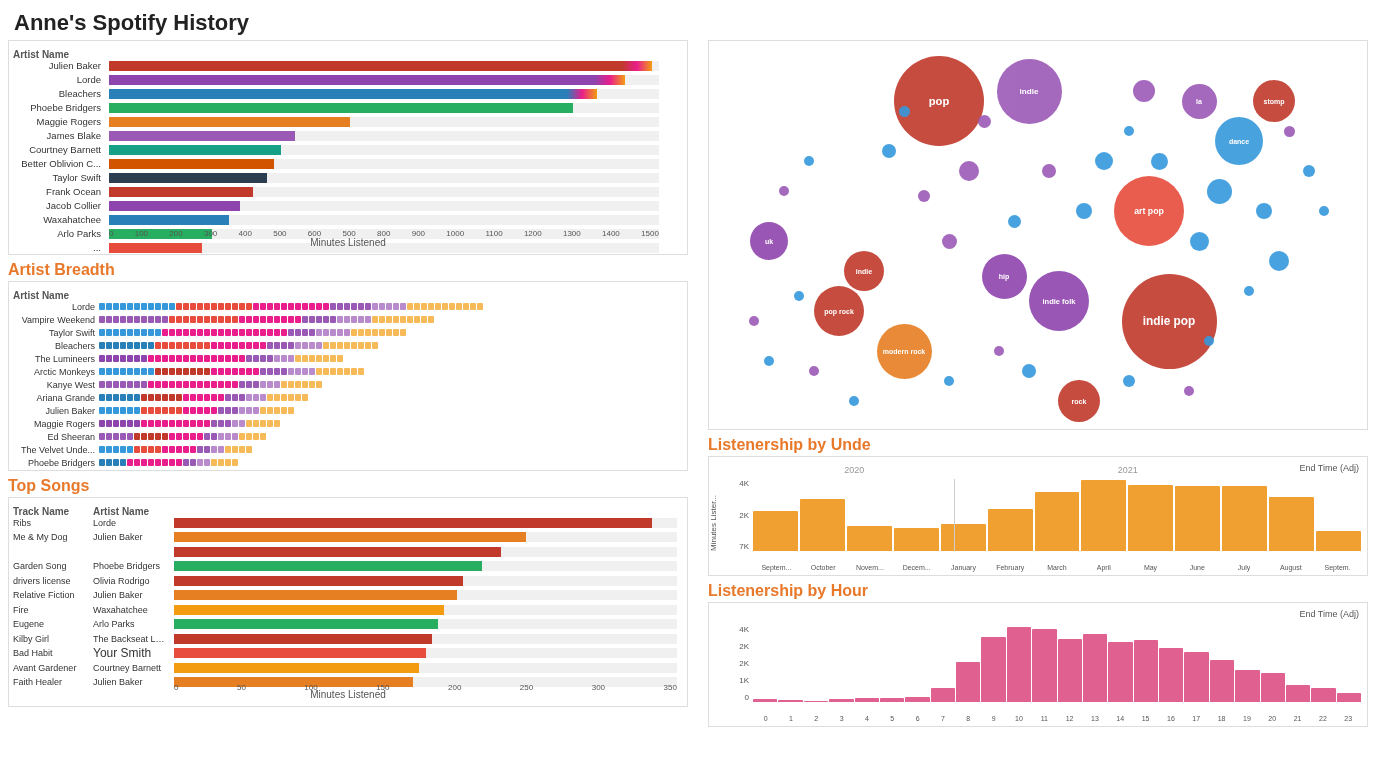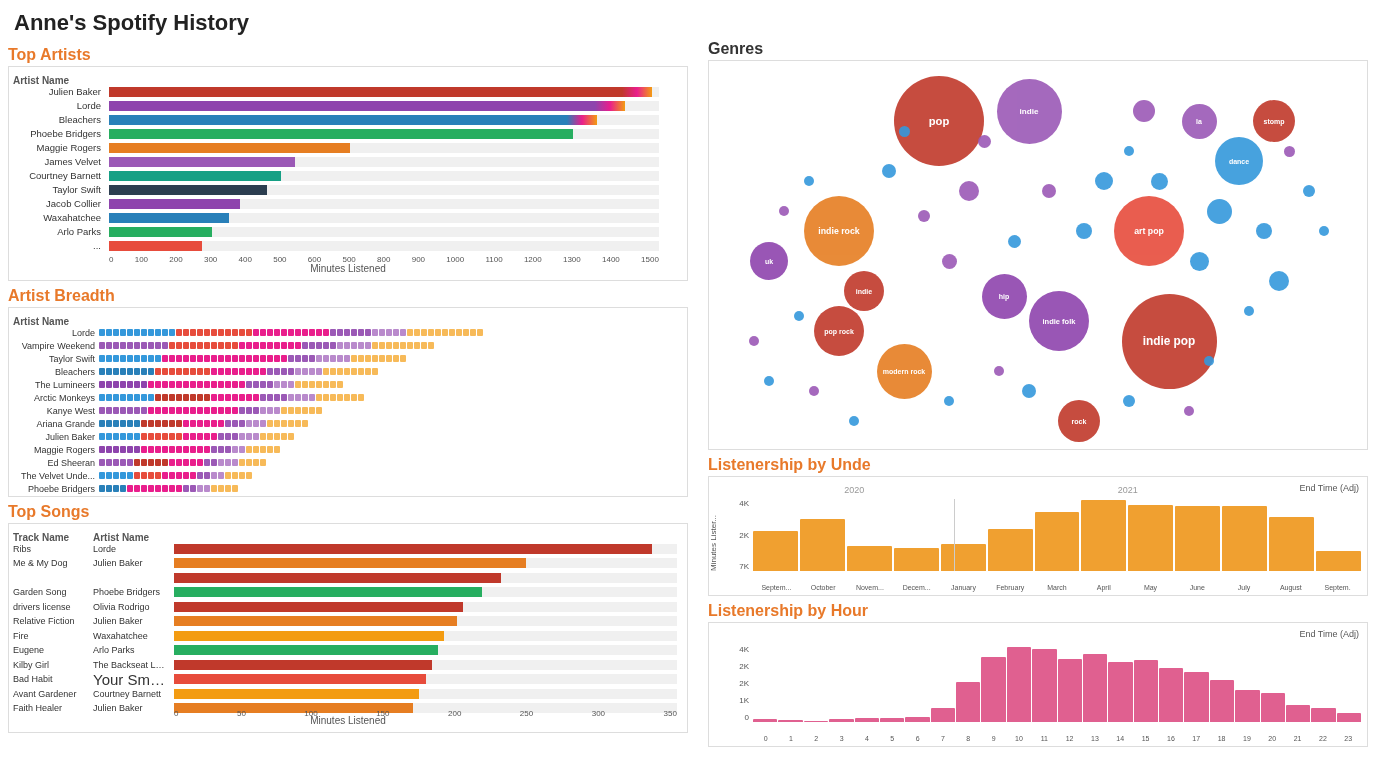--- a/index.html
+++ b/index.html
@@ -34,21 +34,20 @@
 </head>
 <body>
 
 <div style="font-size:22px;font-weight:bold;color:#222;padding:10px 14px 4px;">Anne's Spotify History</div>
 
 <div class="layout">
 
   <div class="left-panel">
 
     <div>
-      <div class="section-title">Top Artists</div>
       <div style="position:relative;width:680px;height:215px;border:1px solid #ddd;background:#fff;overflow:hidden;">
         <div style="position:absolute;left:4px;top:8px;font-size:10px;font-weight:bold;color:#555;">Artist Name</div>
         <div id="top-artists-inner" style="position:absolute;left:100px;top:18px;right:28px;bottom:30px;">
             <div style="display: flex; align-items: center; height: 13px; margin-bottom: 1px; position: relative;">
               <div style="width: 90px; text-align: right; padding-right: 4px; font-size: 9.5px; color: rgb(51, 51, 51); white-space: nowrap; overflow: hidden; position: absolute; left: -94px;">Julien Baker</div>
               <div style="flex: 1 1 0%; height: 10px; background: rgb(240, 240, 240); position: relative;">
                 <div style="height: 100%; width: 98.75%; background: rgb(192, 57, 43); position: absolute; left: 0px;">
                   <div style="position: absolute; right: 0px; top: 0px; height: 100%; width: 30px; background: linear-gradient(to right, rgb(192, 57, 43), rgb(233, 30, 140), rgb(243, 156, 18));"></div>
                 </div>
               </div>
@@ -75,35 +74,47 @@
                 <div style="height: 100%; width: 84.375%; background: rgb(39, 174, 96); position: absolute; left: 0px;"></div>
               </div>
             </div>
             <div style="display: flex; align-items: center; height: 13px; margin-bottom: 1px; position: relative;">
               <div style="width: 90px; text-align: right; padding-right: 4px; font-size: 9.5px; color: rgb(51, 51, 51); white-space: nowrap; overflow: hidden; position: absolute; left: -94px;">Maggie Rogers</div>
               <div style="flex: 1 1 0%; height: 10px; background: rgb(240, 240, 240); position: relative;">
                 <div style="height: 100%; width: 43.75%; background: rgb(230, 126, 34); position: absolute; left: 0px;"></div>
               </div>
             </div>
             <div style="display: flex; align-items: center; height: 13px; margin-bottom: 1px; position: relative;">
-              <div style="width: 90px; text-align: right; padding-right: 4px; font-size: 9.5px; color: rgb(51, 51, 51); white-space: nowrap; overflow: hidden; position: absolute; left: -94px;">James Velvet</div>
+              <div style="width: 90px; text-align: right; padding-right: 4px; font-size: 9.5px; color: rgb(51, 51, 51); white-space: nowrap; overflow: hidden; position: absolute; left: -94px;">James Blake</div>
               <div style="flex: 1 1 0%; height: 10px; background: rgb(240, 240, 240); position: relative;">
                 <div style="height: 100%; width: 33.75%; background: rgb(155, 89, 182); position: absolute; left: 0px;"></div>
               </div>
             </div>
             <div style="display: flex; align-items: center; height: 13px; margin-bottom: 1px; position: relative;">
               <div style="width: 90px; text-align: right; padding-right: 4px; font-size: 9.5px; color: rgb(51, 51, 51); white-space: nowrap; overflow: hidden; position: absolute; left: -94px;">Courtney Barnett</div>
               <div style="flex: 1 1 0%; height: 10px; background: rgb(240, 240, 240); position: relative;">
                 <div style="height: 100%; width: 31.25%; background: rgb(22, 160, 133); position: absolute; left: 0px;"></div>
               </div>
             </div>
             <div style="display: flex; align-items: center; height: 13px; margin-bottom: 1px; position: relative;">
+              <div style="width: 90px; text-align: right; padding-right: 4px; font-size: 9.5px; color: rgb(51, 51, 51); white-space: nowrap; overflow: hidden; position: absolute; left: -94px;">Better Oblivion C...</div>
+              <div style="flex: 1 1 0%; height: 10px; background: rgb(240, 240, 240); position: relative;">
+                <div style="height: 100%; width: 30%; background: rgb(211, 84, 0); position: absolute; left: 0px;"></div>
+              </div>
+            </div>
+            <div style="display: flex; align-items: center; height: 13px; margin-bottom: 1px; position: relative;">
               <div style="width: 90px; text-align: right; padding-right: 4px; font-size: 9.5px; color: rgb(51, 51, 51); white-space: nowrap; overflow: hidden; position: absolute; left: -94px;">Taylor Swift</div>
               <div style="flex: 1 1 0%; height: 10px; background: rgb(240, 240, 240); position: relative;">
                 <div style="height: 100%; width: 28.75%; background: rgb(44, 62, 80); position: absolute; left: 0px;"></div>
+              </div>
+            </div>
+            <div style="display: flex; align-items: center; height: 13px; margin-bottom: 1px; position: relative;">
+              <div style="width: 90px; text-align: right; padding-right: 4px; font-size: 9.5px; color: rgb(51, 51, 51); white-space: nowrap; overflow: hidden; position: absolute; left: -94px;">Frank Ocean</div>
+              <div style="flex: 1 1 0%; height: 10px; background: rgb(240, 240, 240); position: relative;">
+                <div style="height: 100%; width: 26.25%; background: rgb(192, 57, 43); position: absolute; left: 0px;"></div>
               </div>
             </div>
             <div style="display: flex; align-items: center; height: 13px; margin-bottom: 1px; position: relative;">
               <div style="width: 90px; text-align: right; padding-right: 4px; font-size: 9.5px; color: rgb(51, 51, 51); white-space: nowrap; overflow: hidden; position: absolute; left: -94px;">Jacob Collier</div>
               <div style="flex: 1 1 0%; height: 10px; background: rgb(240, 240, 240); position: relative;">
                 <div style="height: 100%; width: 23.75%; background: rgb(142, 68, 173); position: absolute; left: 0px;"></div>
               </div>
             </div>
             <div style="display: flex; align-items: center; height: 13px; margin-bottom: 1px; position: relative;">
               <div style="width: 90px; text-align: right; padding-right: 4px; font-size: 9.5px; color: rgb(51, 51, 51); white-space: nowrap; overflow: hidden; position: absolute; left: -94px;">Waxahatchee</div>
@@ -734,21 +745,21 @@
             <div style="position: absolute; top: 101.5px; left: 0px; right: 0px; height: 13px; display: flex; align-items: center;">
               <span style="display: inline-block; width: 80px; font-size: 9px; color: rgb(51, 51, 51); white-space: nowrap; overflow: hidden; text-overflow: ellipsis; padding-right: 2px;">Eugene</span>
               <span style="display: inline-block; width: 72px; font-size: 9px; color: rgb(51, 51, 51); white-space: nowrap; overflow: hidden; text-overflow: ellipsis;">Arlo Parks</span>
             </div>
             <div style="position: absolute; top: 116px; left: 0px; right: 0px; height: 13px; display: flex; align-items: center;">
               <span style="display: inline-block; width: 80px; font-size: 9px; color: rgb(51, 51, 51); white-space: nowrap; overflow: hidden; text-overflow: ellipsis; padding-right: 2px;">Kilby Girl</span>
               <span style="display: inline-block; width: 72px; font-size: 9px; color: rgb(51, 51, 51); white-space: nowrap; overflow: hidden; text-overflow: ellipsis;">The Backseat Lo...</span>
             </div>
             <div style="position: absolute; top: 130.5px; left: 0px; right: 0px; height: 13px; display: flex; align-items: center;">
               <span style="display: inline-block; width: 80px; font-size: 9px; color: rgb(51, 51, 51); white-space: nowrap; overflow: hidden; text-overflow: ellipsis; padding-right: 2px;">Bad Habit</span>
-              <span style="display: inline-block; width: 72px; font-size: 15px; color: rgb(51, 51, 51); white-space: nowrap; overflow: hidden; text-overflow: ellipsis;">Your Smith</span>
+              <span style="display: inline-block; width: 72px; font-size: 12px; color: rgb(51, 51, 51); white-space: nowrap; overflow: hidden; text-overflow: ellipsis;">Your Smith</span>
             </div>
             <div style="position: absolute; top: 145px; left: 0px; right: 0px; height: 13px; display: flex; align-items: center;">
               <span style="display: inline-block; width: 80px; font-size: 9px; color: rgb(51, 51, 51); white-space: nowrap; overflow: hidden; text-overflow: ellipsis; padding-right: 2px;">Avant Gardener</span>
               <span style="display: inline-block; width: 72px; font-size: 9px; color: rgb(51, 51, 51); white-space: nowrap; overflow: hidden; text-overflow: ellipsis;">Courtney Barnett</span>
             </div>
             <div style="position: absolute; top: 159.5px; left: 0px; right: 0px; height: 13px; display: flex; align-items: center;">
               <span style="display: inline-block; width: 80px; font-size: 9px; color: rgb(51, 51, 51); white-space: nowrap; overflow: hidden; text-overflow: ellipsis; padding-right: 2px;">Faith Healer</span>
               <span style="display: inline-block; width: 72px; font-size: 9px; color: rgb(51, 51, 51); white-space: nowrap; overflow: hidden; text-overflow: ellipsis;">Julien Baker</span>
             </div>
           </div>
@@ -763,25 +774,23 @@
             <span>300</span>
             <span>350</span>
           </div>
         </div>
     </div>
   </div>
 
   <div class="right-panel">
 
     <div style="margin-top:0;">
-      <div style="font-size:16px;font-weight:bold;color:#333;margin-bottom:2px;">Genres</div>
       <div id="genres-container" style="width:660px;height:390px;position:relative;overflow:hidden;background:#fff;border:1px solid #ddd;">
           <div style="position: absolute; left: 185px; top: 15px; width: 90px; height: 90px; border-radius: 50%; background: rgb(192, 57, 43); display: flex; align-items: center; justify-content: center; font-size: 11.25px; font-weight: bold; color: white; text-align: center; opacity: 0.9;">pop</div>
           <div style="position: absolute; left: 287.5px; top: 17.5px; width: 65px; height: 65px; border-radius: 50%; background: rgb(155, 89, 182); display: flex; align-items: center; justify-content: center; font-size: 8.125px; font-weight: bold; color: white; text-align: center; opacity: 0.9;">indie</div>
-          <div style="position: absolute; left: 95px; top: 135px; width: 70px; height: 70px; border-radius: 50%; background: rgb(230, 126, 34); display: flex; align-items: center; justify-content: center; font-size: 8.75px; font-weight: bold; color: white; text-align: center; opacity: 0.9;">indie rock</div>
           <div style="position: absolute; left: 412.5px; top: 232.5px; width: 95px; height: 95px; border-radius: 50%; background: rgb(192, 57, 43); display: flex; align-items: center; justify-content: center; font-size: 11.875px; font-weight: bold; color: white; text-align: center; opacity: 0.9;">indie pop</div>
           <div style="position: absolute; left: 320px; top: 230px; width: 60px; height: 60px; border-radius: 50%; background: rgb(142, 68, 173); display: flex; align-items: center; justify-content: center; font-size: 7.5px; font-weight: bold; color: white; text-align: center; opacity: 0.9;">indie folk</div>
           <div style="position: absolute; left: 405px; top: 135px; width: 70px; height: 70px; border-radius: 50%; background: rgb(231, 76, 60); display: flex; align-items: center; justify-content: center; font-size: 8.75px; font-weight: bold; color: white; text-align: center; opacity: 0.9;">art pop</div>
           <div style="position: absolute; left: 105px; top: 245px; width: 50px; height: 50px; border-radius: 50%; background: rgb(192, 57, 43); display: flex; align-items: center; justify-content: center; font-size: 7px; font-weight: bold; color: white; text-align: center; opacity: 0.9;">pop rock</div>
           <div style="position: absolute; left: 272.5px; top: 212.5px; width: 45px; height: 45px; border-radius: 50%; background: rgb(142, 68, 173); display: flex; align-items: center; justify-content: center; font-size: 7px; font-weight: bold; color: white; text-align: center; opacity: 0.9;">hip</div>
           <div style="position: absolute; left: 167.5px; top: 282.5px; width: 55px; height: 55px; border-radius: 50%; background: rgb(230, 126, 34); display: flex; align-items: center; justify-content: center; font-size: 7px; font-weight: bold; color: white; text-align: center; opacity: 0.9;">modern rock</div>
           <div style="position: absolute; left: 349px; top: 339px; width: 42px; height: 42px; border-radius: 50%; background: rgb(192, 57, 43); display: flex; align-items: center; justify-content: center; font-size: 7px; font-weight: bold; color: white; text-align: center; opacity: 0.9;">rock</div>
           <div style="position: absolute; left: 135px; top: 210px; width: 40px; height: 40px; border-radius: 50%; background: rgb(192, 57, 43); display: flex; align-items: center; justify-content: center; font-size: 7px; font-weight: bold; color: white; text-align: center; opacity: 0.9;">indie</div>
           <div style="position: absolute; left: 506px; top: 76px; width: 48px; height: 48px; border-radius: 50%; background: rgb(52, 152, 219); display: flex; align-items: center; justify-content: center; font-size: 7px; font-weight: bold; color: white; text-align: center; opacity: 0.9;">dance</div>
           <div style="position: absolute; left: 41px; top: 181px; width: 38px; height: 38px; border-radius: 50%; background: rgb(142, 68, 173); display: flex; align-items: center; justify-content: center; font-size: 7px; font-weight: bold; color: white; text-align: center; opacity: 0.9;">uk</div>

